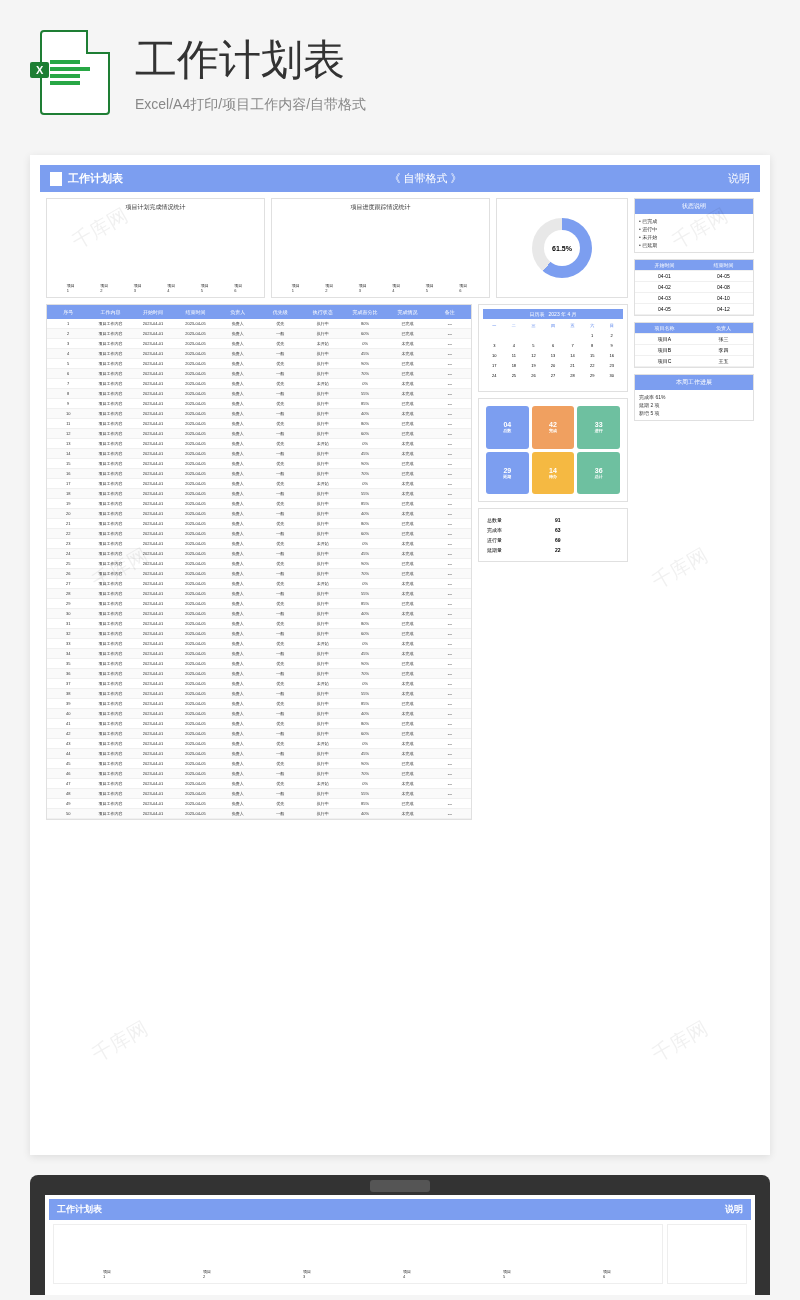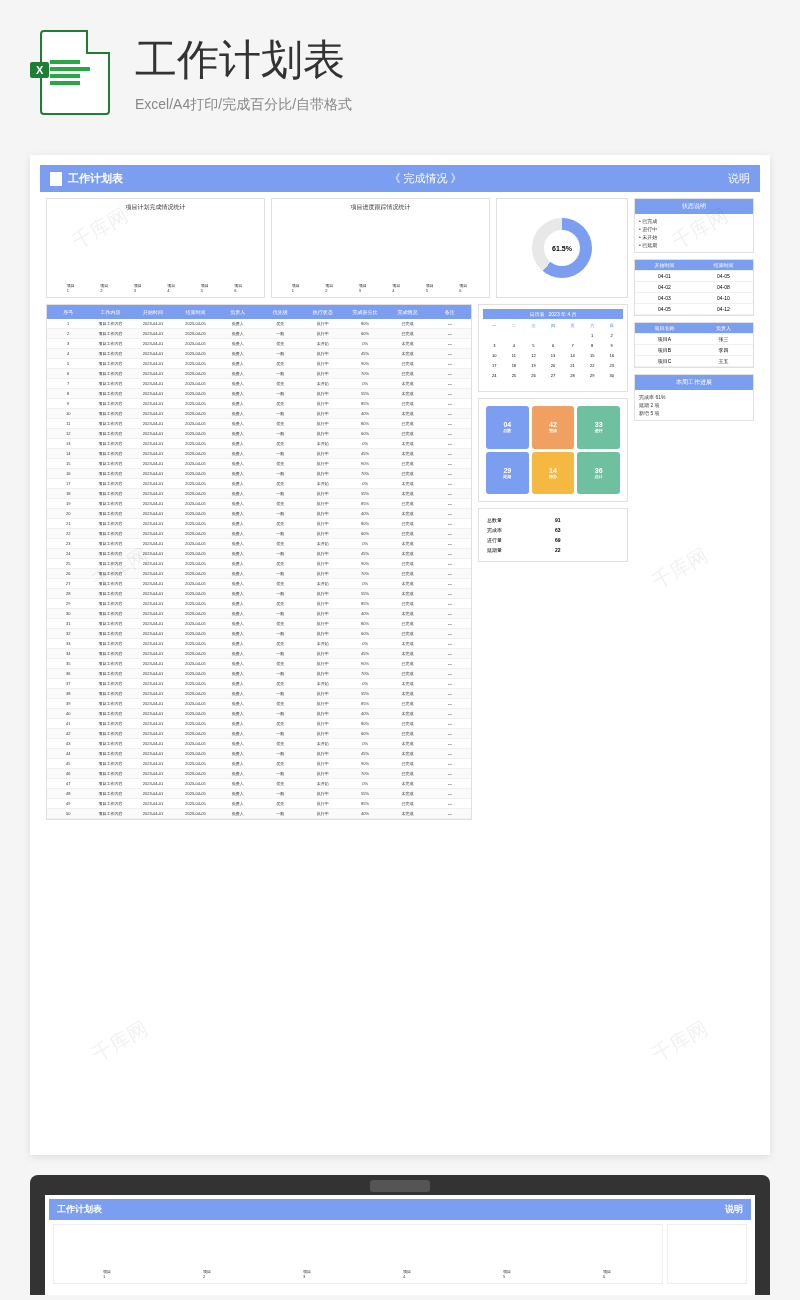--- a/index.html
+++ b/index.html
@@ -73,38 +73,38 @@
     <span class="x-label">X</span>
     <div class="bars">
         <div class="bar"></div>
         <div class="bar"></div>
         <div class="bar"></div>
         <div class="bar"></div>
       </div>
   </div>
   <div class="title-block">
     <h1>工作计划表</h1>
-    <p>Excel/A4打印/完成百分比/自带格式</p>
+    <p>Excel/A4打印/项目工作内容/自带格式</p>
   </div>
 </div>
 
 <div class="preview-container">
   <div class="wm" style="top:60px;left:40px">千库网</div>
   <div class="wm" style="top:60px;right:40px">千库网</div>
   <div class="wm" style="top:400px;left:60px">千库网</div>
   <div class="wm" style="top:400px;right:60px">千库网</div>
   <div class="wm" style="bottom:100px;left:60px">千库网</div>
   <div class="wm" style="bottom:100px;right:60px">千库网</div>
 
   <div class="template-header">
     <div class="left">
         <span class="doc-icon"></span>
         <span>工作计划表</span>
       </div>
-    <div>《 完成情况 》</div>
+    <div>《 自带格式 》</div>
     <div>说明</div>
   </div>
 
   <div class="template-body">
     <div class="main-col">
       <div class="charts-row">
         <div class="chart-box c1">
           <div class="chart-title">项目计划完成情况统计</div>
           <div class="bars-area" id="chart1">
               <div class="bar-item">

